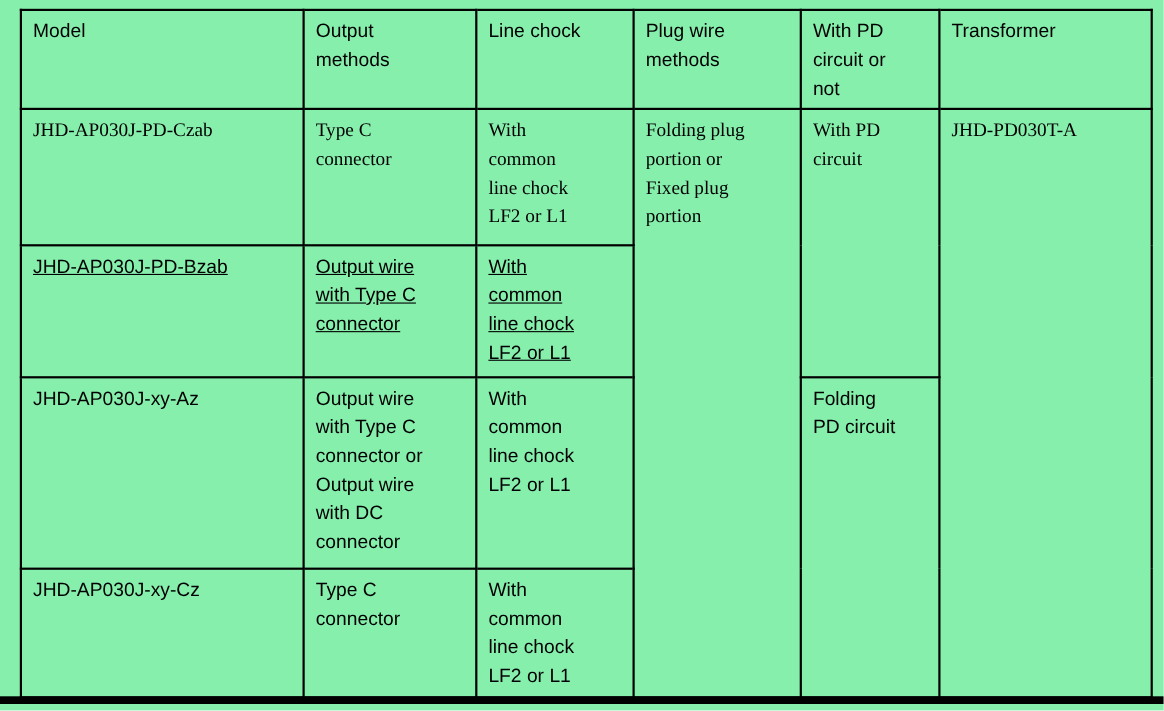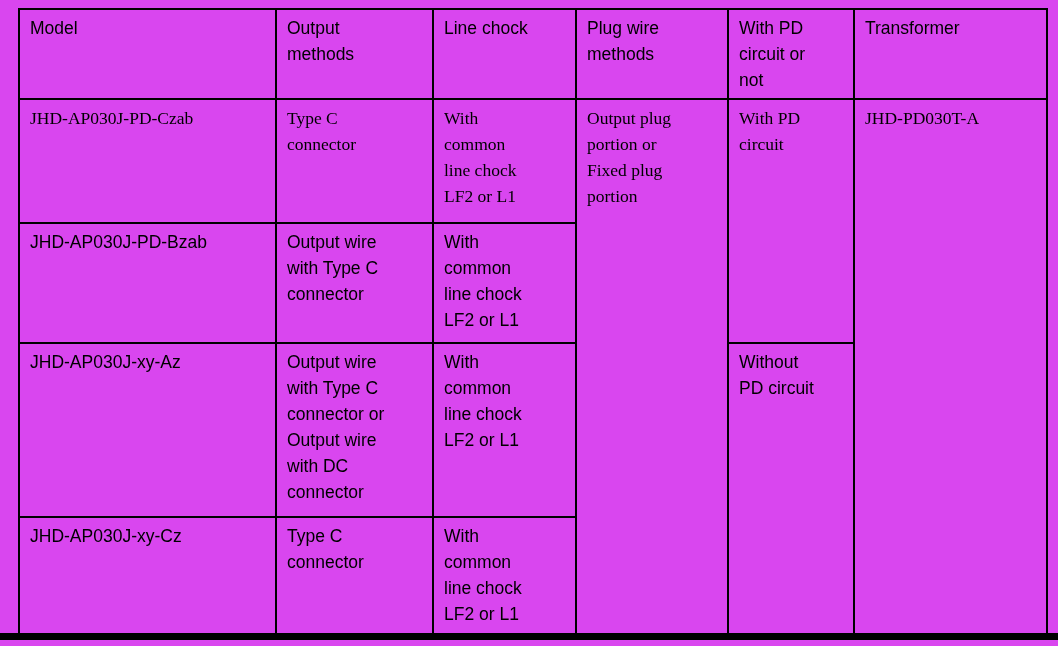--- a/index.html
+++ b/index.html
@@ -4,21 +4,21 @@
 <style>
   html, body {
     margin: 0;
     padding: 0;
     background: #ffffff;
   }
   .page {
     position: relative;
     width: 1058px;
     height: 646px;
-    background: #d946ef;
+    background: #86efac;
     font-family: "Liberation Sans", "DejaVu Sans", sans-serif;
     color: #000000;
     overflow: hidden;
   }
   table.spec-table {
     position: absolute;
     left: 18px;
     top: 8px;
     width: 1028px;
     border-collapse: collapse;
@@ -31,21 +31,21 @@
     text-align: left;
     padding: 5px 8px 5px 10px;
     font-size: 17.5px;
     line-height: 26px;
     font-weight: 400;
     white-space: pre-line;
     overflow: hidden;
   }
   tr.row-header  { height: 90px;  }
   tr.row-1       { height: 124px; font-family: Liberation Serif, serif; }
-  tr.row-2       { height: 120px; }
+  tr.row-2       { height: 120px; text-decoration: underline; }
   tr.row-3       { height: 174px; }
   tr.row-4       { height: 117px; }
   .bottom-rule {
     position: absolute;
     left: 0;
     top: 633px;
     width: 1058px;
     height: 7px;
     background: #000000;
   }
@@ -80,21 +80,21 @@
     </tr>
 
     <tr class="row-1">
       <td>JHD-AP030J-PD-Czab</td>
       <td>Type C
 connector</td>
       <td>With
 common
 line chock
 LF2 or L1</td>
-      <td rowspan="4">Output plug
+      <td rowspan="4">Folding plug
 portion or
 Fixed plug
 portion</td>
       <td rowspan="2">With PD
 circuit</td>
       <td rowspan="4">JHD-PD030T-A</td>
     </tr>
 
     <tr class="row-2">
       <td>JHD-AP030J-PD-Bzab</td>
@@ -112,21 +112,21 @@
       <td>Output wire
 with Type C
 connector or
 Output wire
 with DC
 connector</td>
       <td>With
 common
 line chock
 LF2 or L1</td>
-      <td rowspan="2">Without
+      <td rowspan="2">Folding
 PD circuit</td>
     </tr>
 
     <tr class="row-4">
       <td>JHD-AP030J-xy-Cz</td>
       <td>Type C
 connector</td>
       <td>With
 common
 line chock

